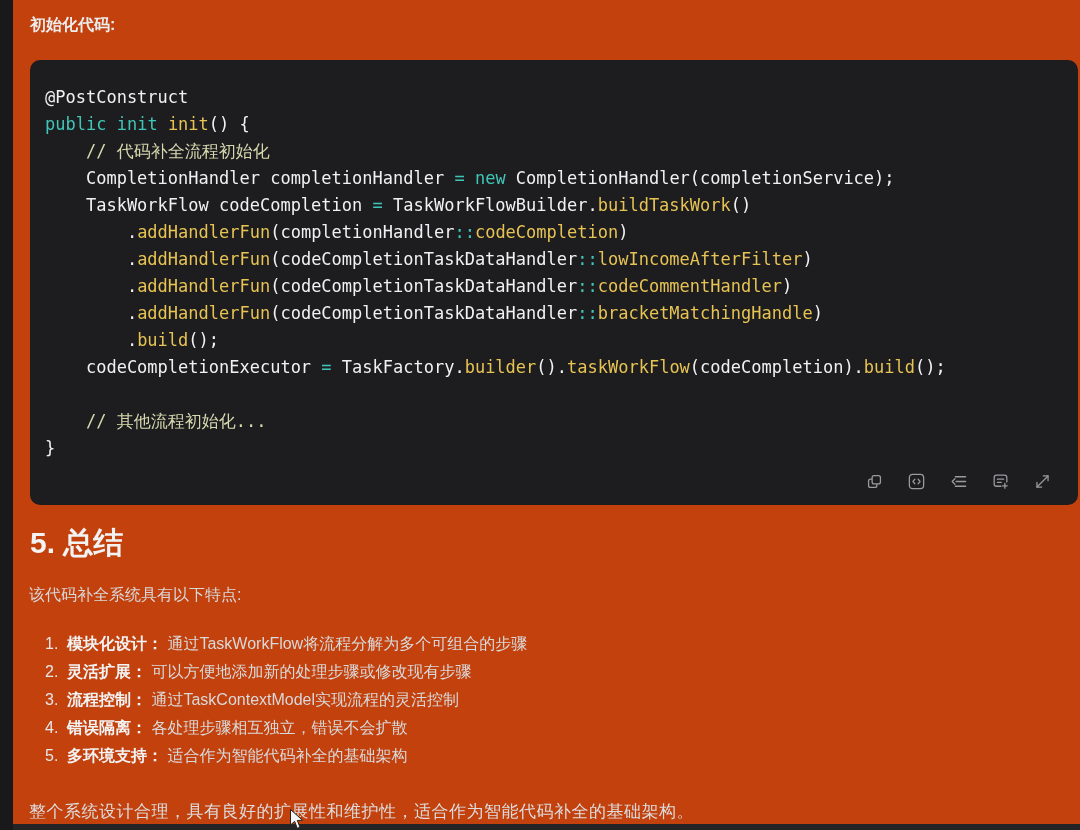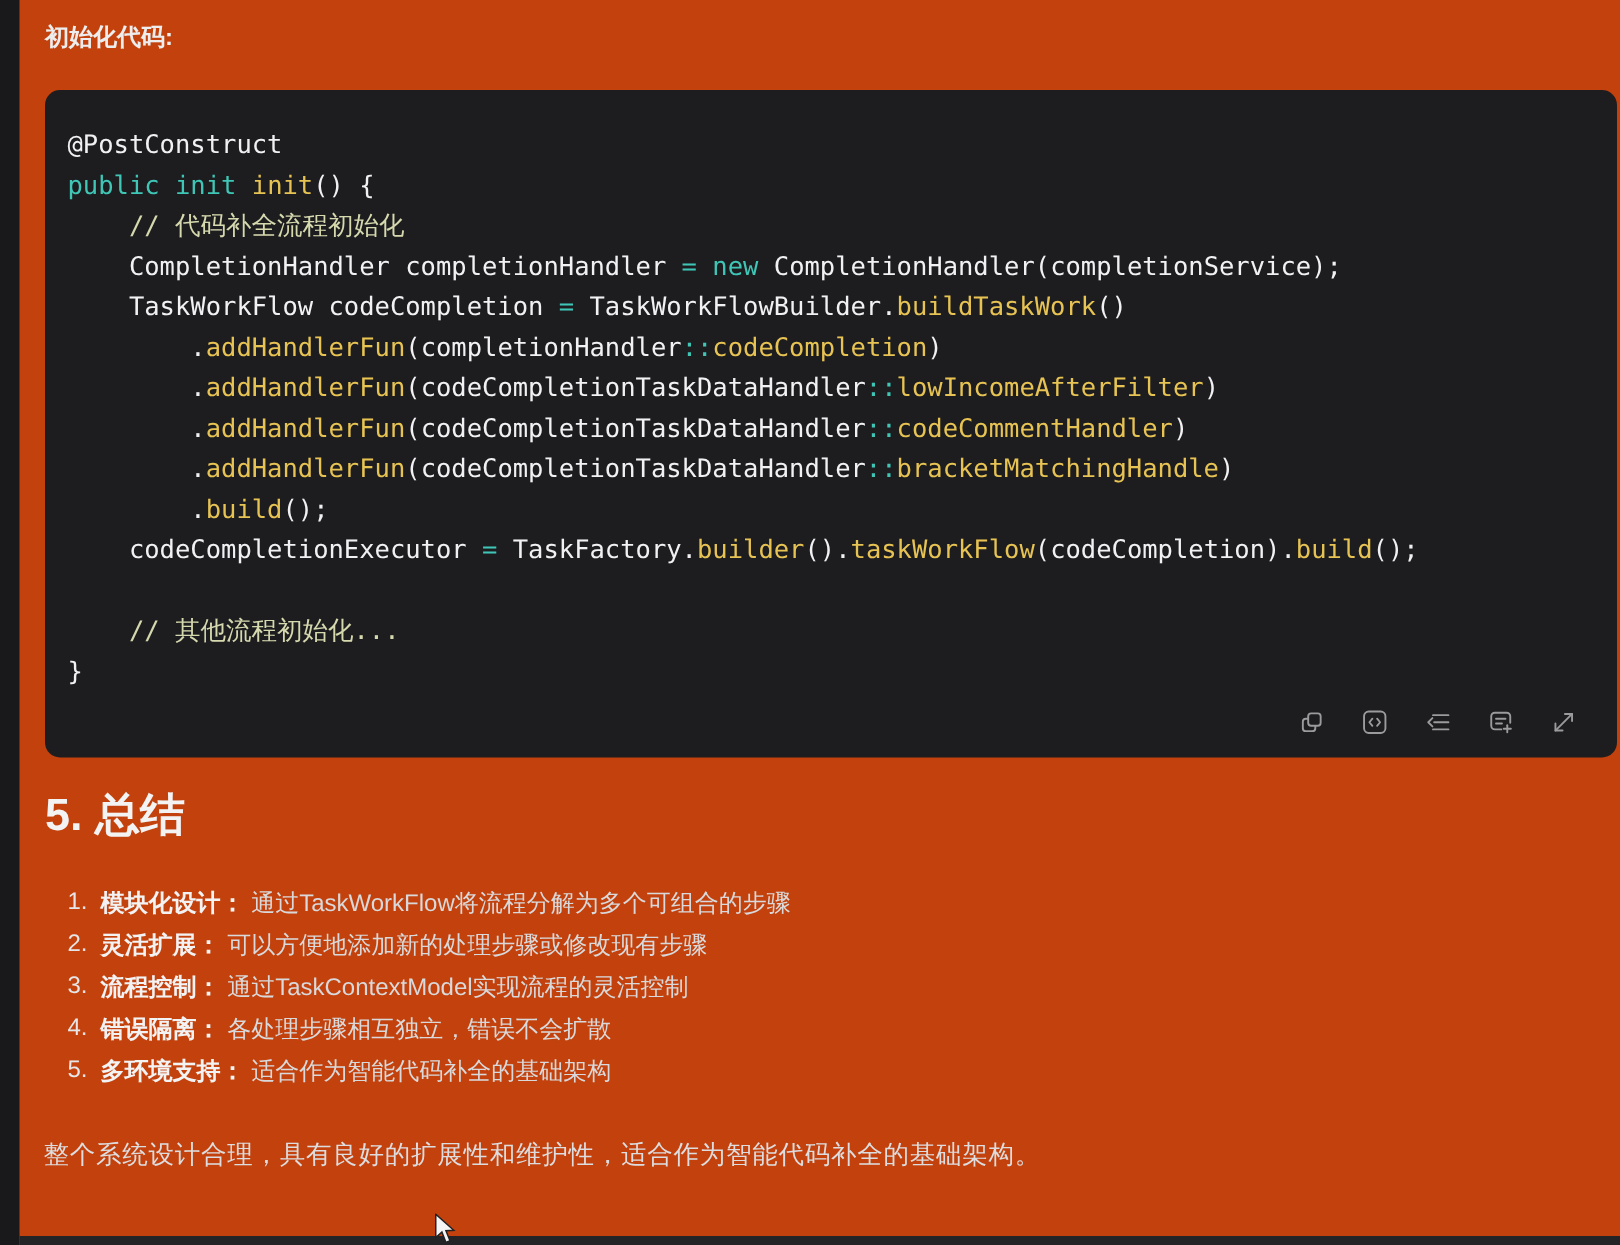--- a/index.html
+++ b/index.html
@@ -110,20 +110,21 @@
           <svg viewBox="0 0 24 24">
             <line x1="5" y1="19" x2="19" y2="5"></line>
             <polyline points="13,5 19,5 19,11"></polyline>
             <polyline points="11,19 5,19 5,13"></polyline>
           </svg>
         </span>
       </div>
     </div>
 
     <div class="summary-heading">5. 总结</div>
+    <div class="summary-intro">该代码补全系统具有以下特点:</div>
 
     <ol class="features" id="feature-list">
         <li class="feature-item">
           <span class="feature-num">1.</span>
           <span class="feature-term">模块化设计：</span>
           <span class="feature-desc"> 通过TaskWorkFlow将流程分解为多个可组合的步骤</span>
         </li>
         <li class="feature-item">
           <span class="feature-num">2.</span>
           <span class="feature-term">灵活扩展：</span>

